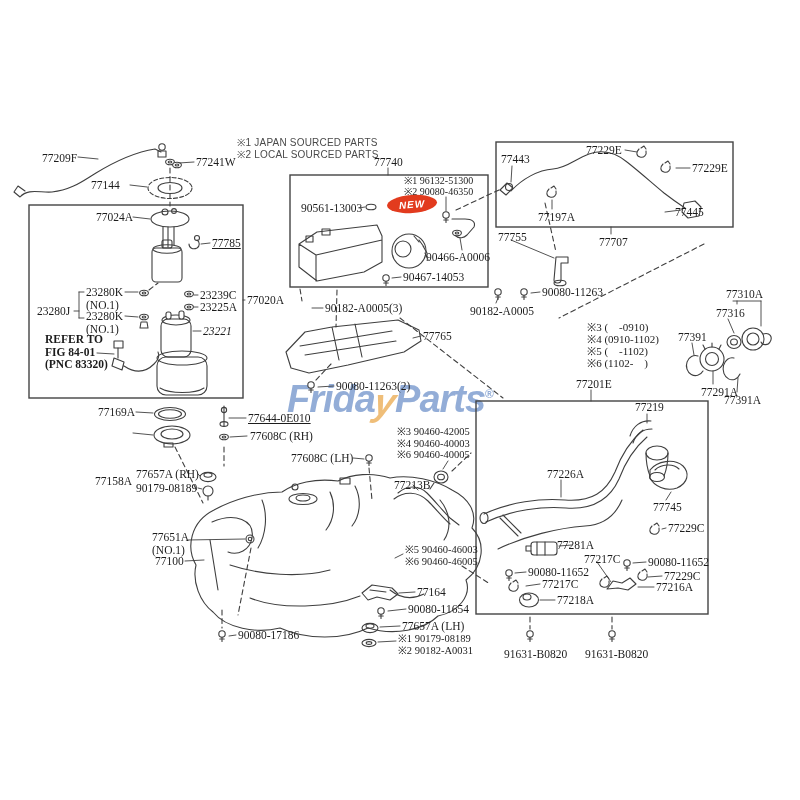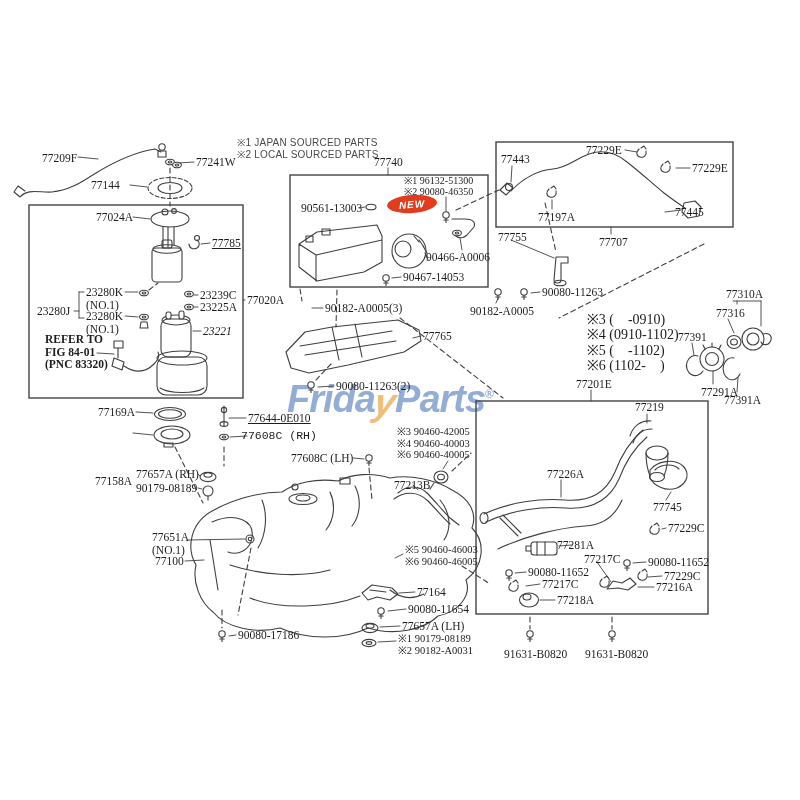--- a/index.html
+++ b/index.html
@@ -254,35 +254,35 @@
       <div class="lbl" style="left: 692px; top: 162px;">77229E</div>
       <div class="lbl" style="left: 538px; top: 211px; text-align: center;">77197A</div>
       <div class="lbl" style="left: 635px; top: 206px; margin-left: 40px;">77445</div>
       <div class="lbl" style="left: 599px; top: 236px;">77707</div>
       <div class="lbl" style="left: 498px; top: 231px;">77755</div>
       <div class="lbl" style="left: 542px; top: 286px;">90080-11263</div>
       <div class="lbl" style="left: 325px; top: 302px;">90182-A0005(3)</div>
       <div class="lbl" style="left: 470px; top: 305px;">90182-A0005</div>
       <div class="lbl" style="left: 423px; top: 330px;">77765</div>
       <div class="lbl" style="left: 336px; top: 380px;">90080-11263(2)</div>
-      <div class="lbl" style="left: 587px; top: 312px; font-size: 14px;">※3 (&nbsp;&nbsp;&nbsp;&nbsp;-0910)
+      <div class="lbl" style="left: 587px; top: 321px; font-size: 11px;">※3 (&nbsp;&nbsp;&nbsp;&nbsp;-0910)
 ※4 (0910-1102)
 ※5 (&nbsp;&nbsp;&nbsp;&nbsp;-1102)
 ※6 (1102-&nbsp;&nbsp;&nbsp;&nbsp;)</div>
       <div class="lbl" style="left: 726px; top: 288px;">77310A</div>
       <div class="lbl" style="left: 716px; top: 307px;">77316</div>
       <div class="lbl" style="left: 678px; top: 331px;">77391</div>
       <div class="lbl" style="left: 701px; top: 386px;">77291A</div>
       <div class="lbl" style="left: 724px; top: 394px;">77391A</div>
       <div class="lbl" style="left: 576px; top: 378px;">77201E</div>
       <div class="lbl" style="left: 635px; top: 401px;">77219</div>
       <div class="lbl" style="left: 98px; top: 406px;">77169A</div>
       <div class="lbl" style="left: 95px; top: 427px; margin-top: 48px;">77158A</div>
       <div class="lbl" style="left: 248px; top: 412px; text-decoration: underline;">77644-0E010</div>
-      <div class="lbl" style="left: 241px; top: 430px; font-family: Liberation Mono, monospace;">77608C (RH)</div>
+      <div class="lbl" style="left: 250px; top: 430px;">77608C (RH)</div>
       <div class="lbl" style="left: 291px; top: 452px;">77608C (LH)</div>
       <div class="lbl" style="left: 136px; top: 468px;">77657A (RH)</div>
       <div class="lbl" style="left: 136px; top: 482px;">90179-08189</div>
       <div class="lbl" style="left: 397px; top: 426px; font-size: 10.5px;">※3 90460-42005
 ※4 90460-40003
 ※6 90460-40005</div>
       <div class="lbl" style="left: 394px; top: 479px;">77213B</div>
       <div class="lbl" style="left: 405px; top: 544px; font-size: 10.5px;">※5 90460-46003
 ※6 90460-46005</div>
       <div class="lbl" style="left: 417px; top: 586px;">77164</div>

